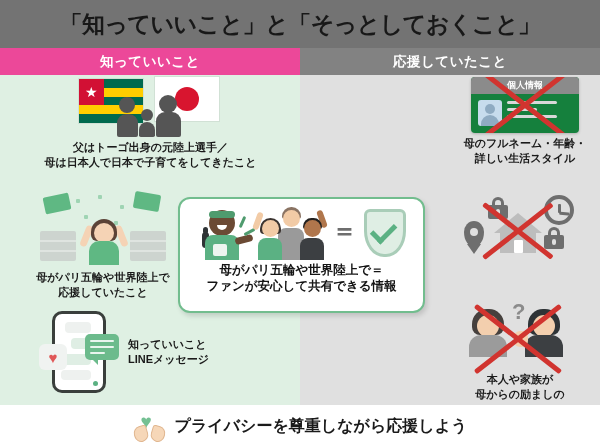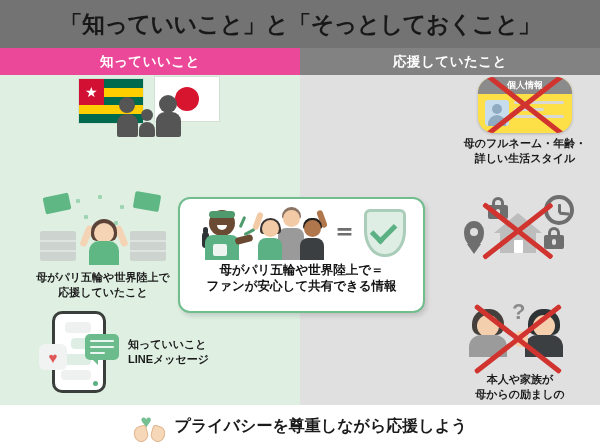--- a/index.html
+++ b/index.html
@@ -183,23 +183,23 @@
     border-left: 6px solid transparent;
     border-right: 0 solid transparent;
     border-top: 6px solid #6cbb8c;
   }
   .l3 .caption { margin-top: 0; margin-left: 22px; text-align: left; }
 
   
   .r1 { left: 140px; top: 2px; width: 170px; }
   .idcard {
     position: relative;
-    width: 94px; height: 56px;
-    background: #fde047;
-    border-radius: 16px;
+    width: 108px; height: 56px;
+    background: #15803d;
+    border-radius: 4px;
     box-shadow: 0 1px 3px rgba(0,0,0,.22);
     overflow: hidden;
   }
   .idcard .id-head {
     height: 17px; background: #8b8b8b;
     color: #ffffff; font-size: 9px; font-weight: bold;
     display: flex; align-items: center; justify-content: center;
   }
   .idcard .id-avatar {
     position: absolute; left: 7px; top: 23px;
@@ -440,20 +440,22 @@
             <div class="f-b">
                 <div class="fig head"></div>
                 <div class="fig body"></div>
               </div>
             <div class="f-c">
                 <div class="fig head"></div>
                 <div class="fig body"></div>
               </div>
           </div>
         </div>
+        <div class="caption">父はトーゴ出身の元陸上選手／
+母は日本人で日本で子育てをしてきたこと</div>
       </div>
 
       <div class="item l2">
         <div class="icon-wrap stadium">
           <div class="stand st1">
               <div class="st-line" style="top:9px"></div>
               <div class="st-line" style="top:19px"></div>
             </div>
           <div class="stand st2">
               <div class="st-line" style="top:9px"></div>

